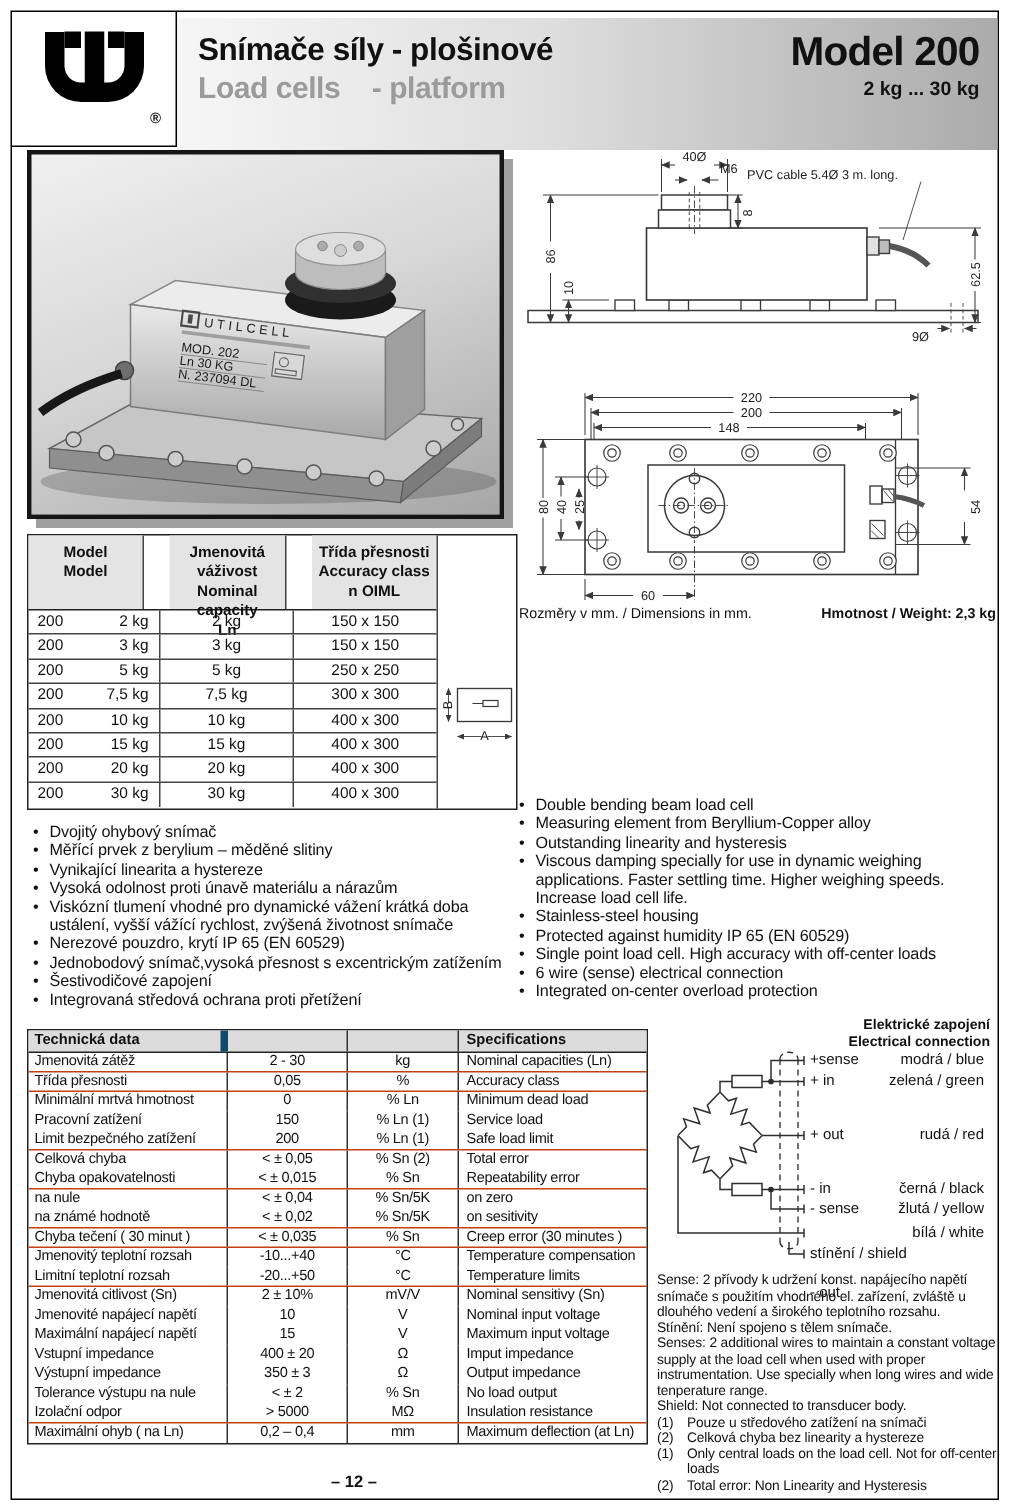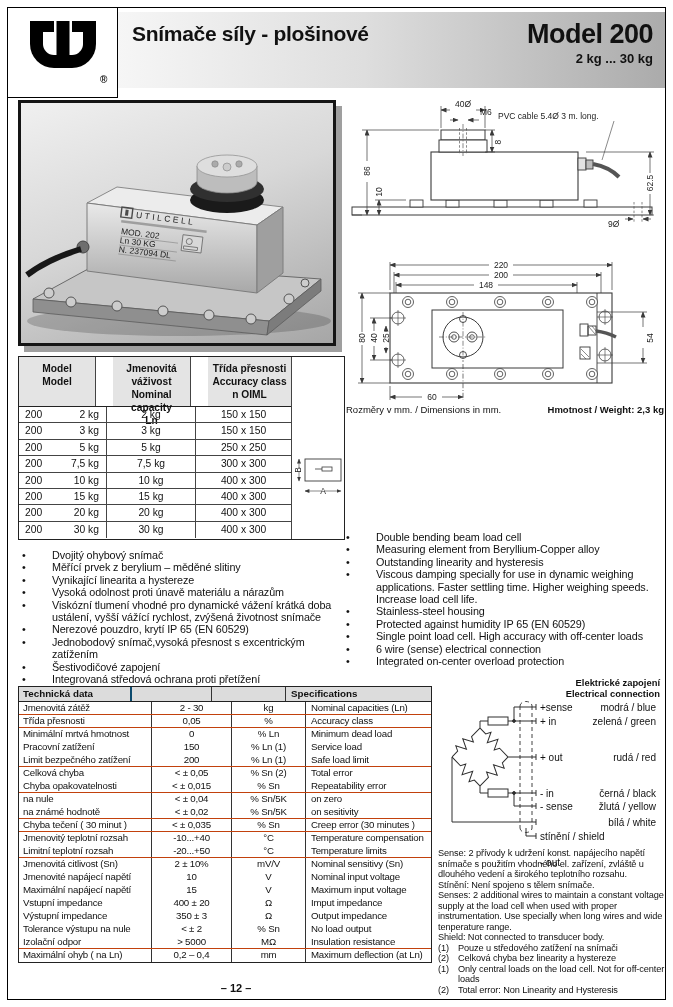--- a/index.html
+++ b/index.html
@@ -10,21 +10,21 @@
   .logo-box{position:absolute;left:8px;top:8px;width:109px;height:89px;background:#fff;
             border-right:1px solid #000;border-bottom:1px solid #000;}
   .logo-u{position:absolute;left:22px;top:13px;width:40px;height:34px;
           border-left:13px solid #000;border-right:13px solid #000;border-bottom:13px solid #000;
           border-radius:0 0 24px 24px;}
   .logo-u::before{content:"";position:absolute;left:0;top:0;width:11px;height:11px;background:#000;}
   .logo-u::after{content:"";position:absolute;right:0;top:0;width:11px;height:11px;background:#000;}
   .logo-stem{position:absolute;left:50%;transform:translateX(-50%);top:0;width:13px;height:37px;background:#000;}
   .logo-r{position:absolute;left:92px;top:66px;font-size:10px;font-weight:bold;}
   
-  .band{position:absolute;left:118px;top:12px;width:547px;height:76px;
+  .band{position:absolute;left:118px;top:12px;width:547px;height:88px;
         background:linear-gradient(90deg,#f6f6f6 0%,#dedede 45%,#ababab 100%);
         display:flex;justify-content:space-between;}
   .band-left{padding:10px 0 0 14px;}
   .title-cs{font-size:21px;font-weight:bold;letter-spacing:-.3px;}
   .title-en{font-size:20px;font-weight:bold;color:#9b9b9b;white-space:pre;margin-top:2px;letter-spacing:-.3px;}
   .band-right{text-align:right;padding:8px 12px 0 0;}
   .model-name{font-size:27px;font-weight:bold;line-height:28px;letter-spacing:-.5px;}
   .cap-range{font-size:13px;font-weight:bold;margin-top:3px;}
   
   .photo{position:absolute;left:18px;top:100px;width:312px;height:240px;border:3px solid #151515;
@@ -54,26 +54,26 @@
   .mt-c2{width:89px;text-align:center;border-right:1px solid #444;box-sizing:border-box;}
   .mt-c3{width:95px;text-align:center;}
   .mt-c4{position:absolute;left:272px;top:0;width:55px;height:100%;border-left:1px solid #444;box-sizing:border-box;}
   .mt-sketch{position:absolute;left:3px;top:100px;}
   
   .feat{position:absolute;font-size:10.8px;line-height:12.4px;letter-spacing:-.1px;}
   .feat-cs{left:22px;top:549px;width:320px;}
   .feat-en{left:346px;top:531px;width:324px;}
   .bullet-item{display:flex;}
   .bullet-dot{width:11px;flex:none;}
-  .bullet-text{flex:1;margin-left:19px;}
+  .bullet-text{flex:1;}
   
   .stable{position:absolute;left:18px;top:686px;width:414px;border:1.6px solid #222;box-sizing:border-box;background:#fff;}
   .sp-head{display:flex;height:15px;background:#dcdcdc;border-bottom:1.3px solid #222;
            font-weight:bold;font-size:9.8px;line-height:14px;box-sizing:border-box;}
-  .sh1{width:113px;padding-left:4px;border-right:2px solid #0c4a6e;box-sizing:border-box;}
+  .sh1{width:133px;padding-left:4px;border-right:5px solid #0c4a6e;box-sizing:border-box;}
   .sh2{width:80px;border-right:1px solid #333;box-sizing:border-box;}
   .sh3{width:74px;border-right:1px solid #333;box-sizing:border-box;}
   .sh4{flex:1;padding-left:5px;}
   .sp-row{display:flex;height:13px;line-height:12.6px;font-size:9.7px;letter-spacing:-.2px;box-sizing:border-box;}
   .sp-row.sep{border-bottom:1px solid #c2410c;}
   .sp-c1{width:133px;padding-left:4px;border-right:1px solid #333;box-sizing:border-box;white-space:nowrap;overflow:hidden;}
   .sp-c2{width:80px;text-align:center;border-right:1px solid #333;box-sizing:border-box;}
   .sp-c3{width:74px;text-align:center;border-right:1px solid #333;box-sizing:border-box;}
   .sp-c4{flex:1;padding-left:5px;white-space:nowrap;overflow:hidden;}
   
@@ -98,20 +98,21 @@
   <div class="logo-box">
     <div class="logo-u">
       <div class="logo-stem"></div>
     </div>
     <span class="logo-r">®</span>
   </div>
 
   <div class="band">
     <div class="band-left">
       <div class="title-cs">Snímače síly - plošinové</div>
+      <div class="title-en">Load cells    - platform</div>
     </div>
     <div class="band-right">
       <div class="model-name">Model 200</div>
       <div class="cap-range">2 kg ... 30 kg</div>
     </div>
   </div>
 
   <div class="photo">
     <svg width="312" height="240" viewBox="0 0 312 240">
       <defs>

